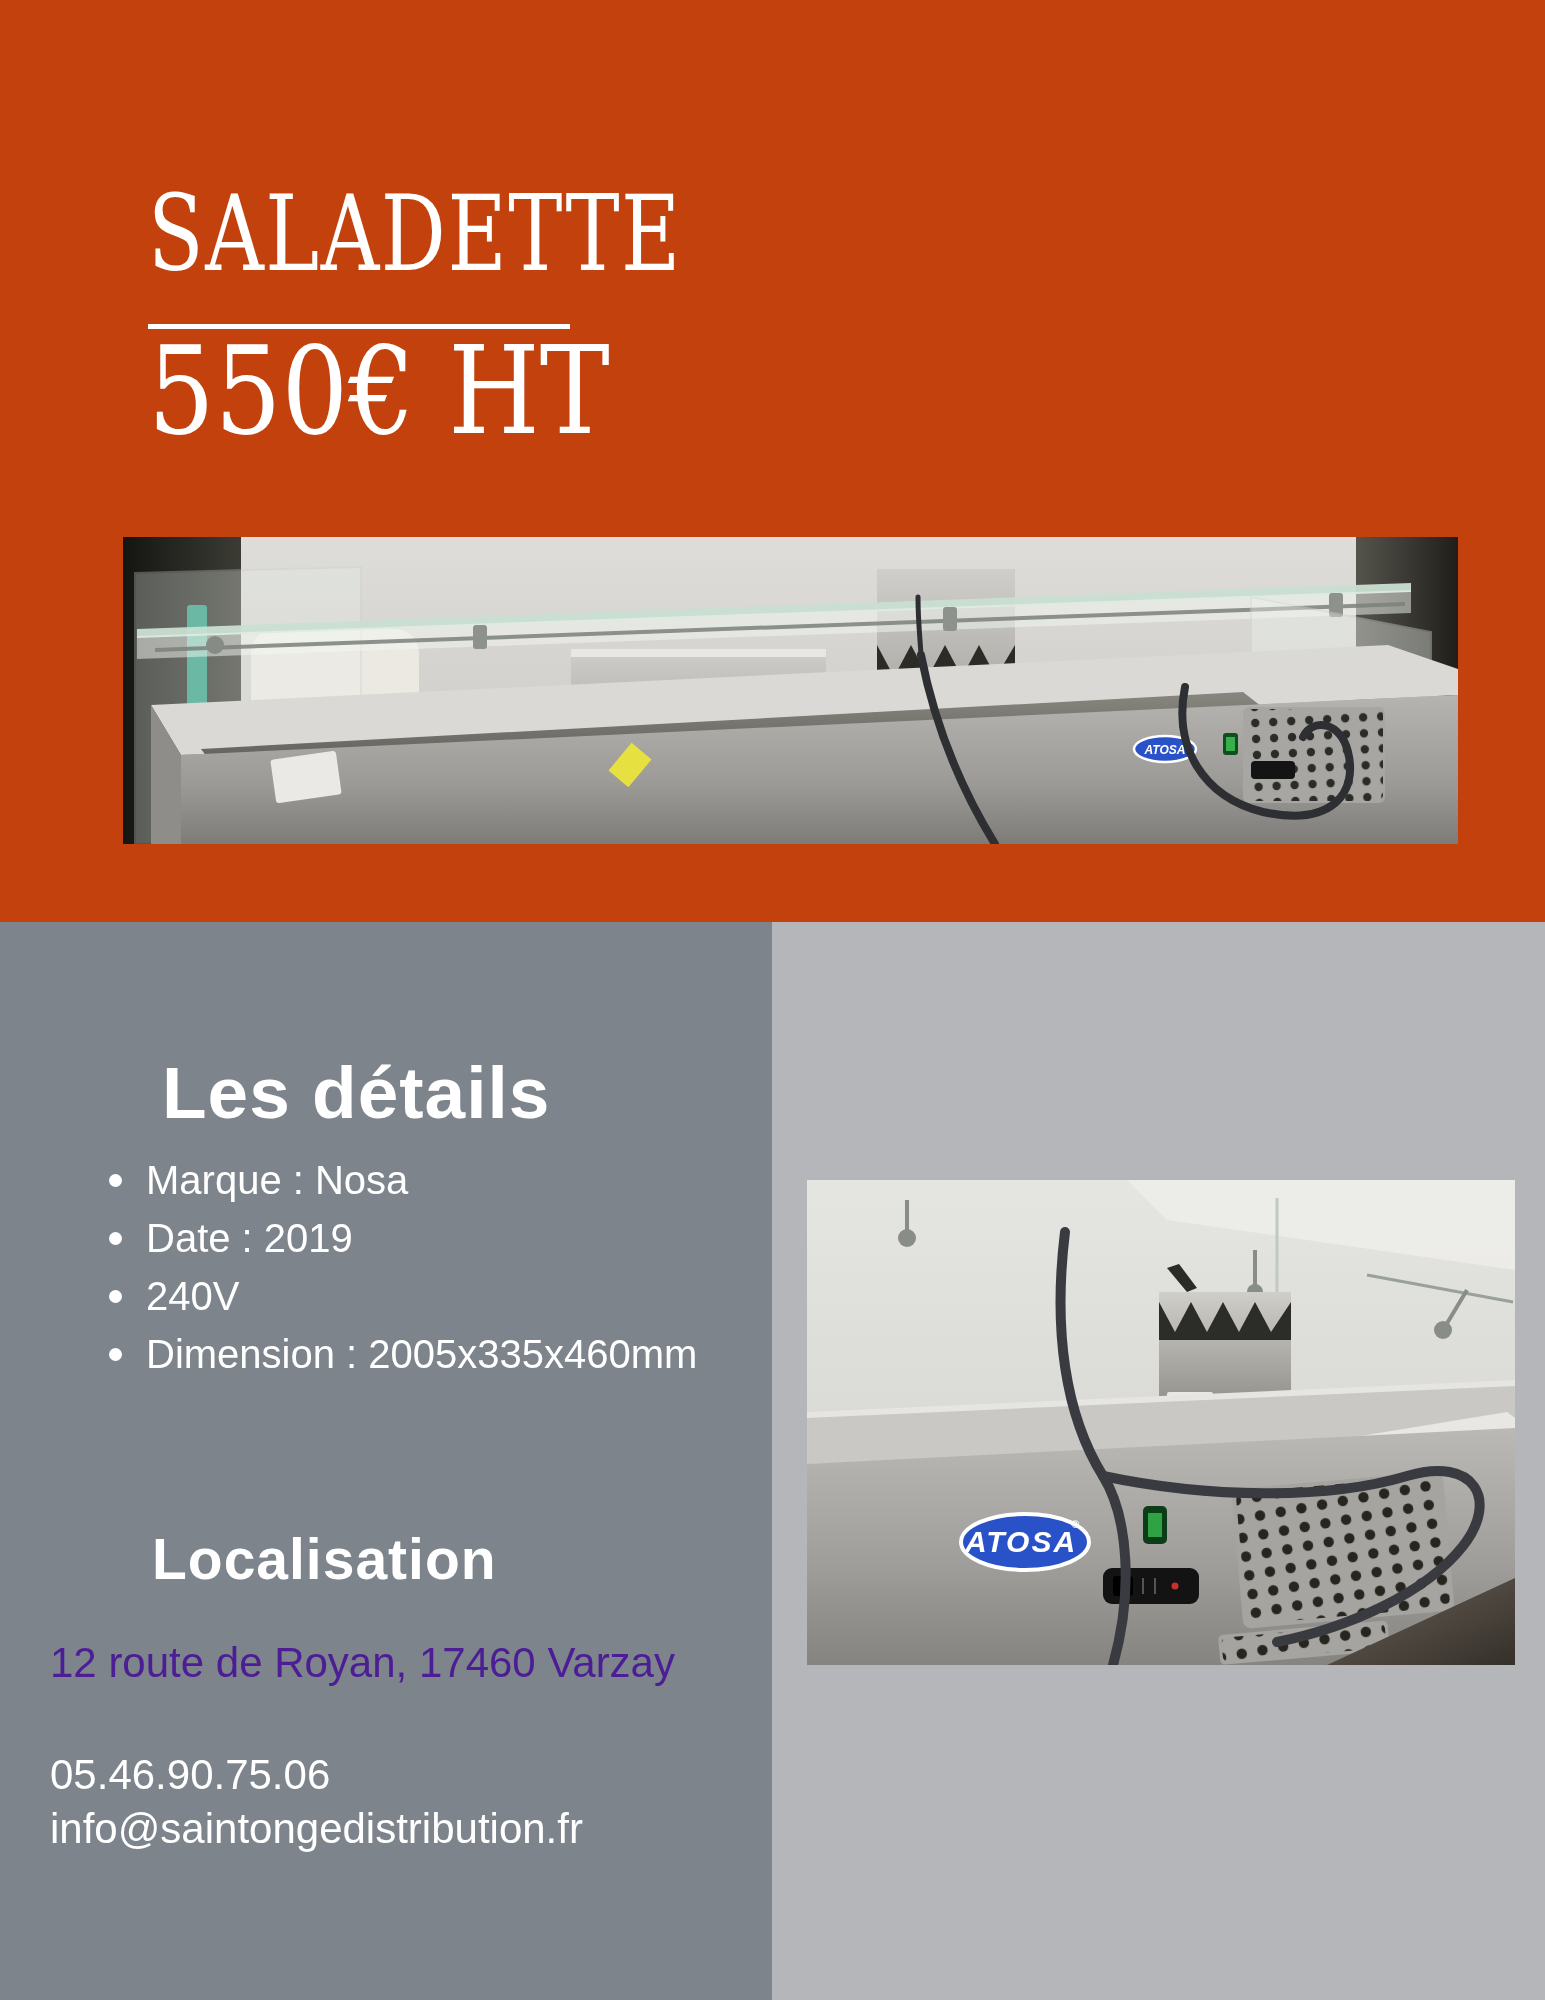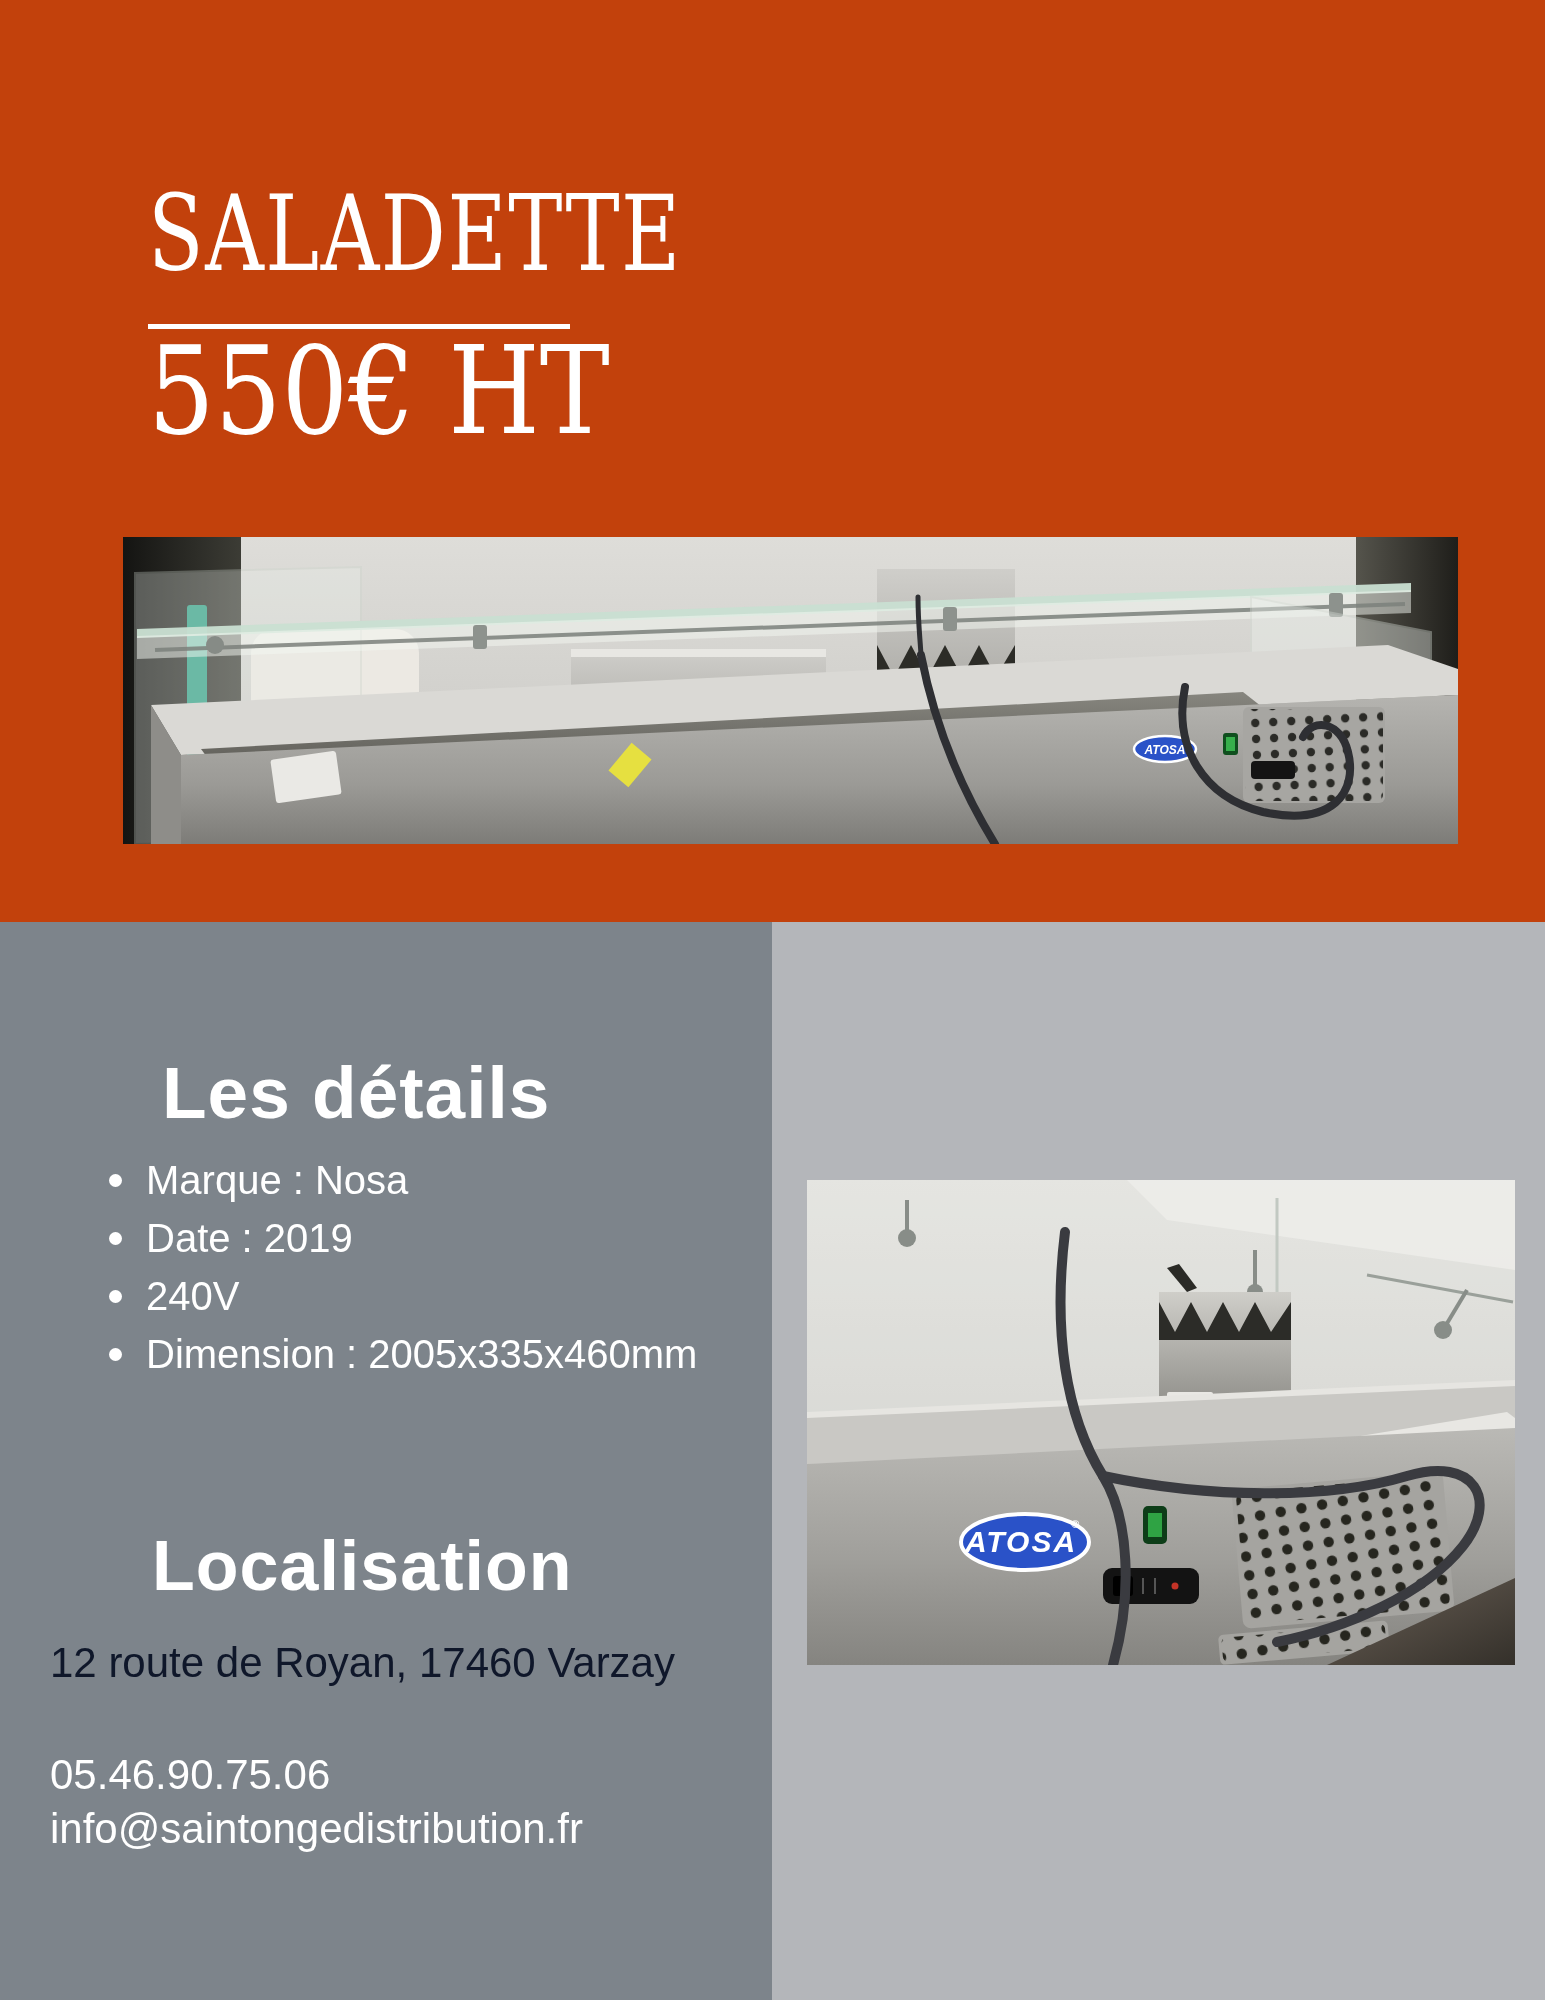--- a/index.html
+++ b/index.html
@@ -24,22 +24,22 @@
 
   .details-heading{position:absolute;left:162px;top:1056px;margin:0;color:#fff;
     font-size:73px;font-weight:700;letter-spacing:1px;line-height:1;}
   .details-list{position:absolute;left:96px;top:1160px;margin:0;padding:0;list-style:none;
     color:#fff;font-size:40px;font-weight:400;}
   .details-list li{position:relative;padding-left:50px;margin-bottom:17px;line-height:41px;white-space:nowrap;}
   .details-list li::before{content:"";position:absolute;left:13px;top:14px;width:13px;height:13px;
     border-radius:50%;background:#fff;}
 
   .location-heading{position:absolute;left:152px;top:1531px;margin:0;color:#fff;
-    font-size:70px;font-weight:700;letter-spacing:1px;line-height:1;text-align:center;}
-  .location-address{position:absolute;left:50px;top:1640px;color:#0f172a;font-size:42px;
+    font-size:57px;font-weight:700;letter-spacing:1px;line-height:1;text-align:center;}
+  .location-address{position:absolute;left:50px;top:1640px;color:#4c1d95;font-size:42px;
     line-height:46px;white-space:nowrap;}
   .contact{position:absolute;left:50px;top:1748px;color:#fff;font-size:42px;line-height:54px;}
 
   
   .photo-main{position:absolute;left:123px;top:537px;width:1335px;height:307px;overflow:hidden;}
   .photo-detail{position:absolute;left:807px;top:1180px;width:708px;height:485px;overflow:hidden;}
   .photo-main svg,.photo-detail svg{display:block;width:100%;height:100%;}
   .svg-logo-text{font-family:"Liberation Sans",sans-serif;font-style:italic;font-weight:bold;fill:#fff;}
 </style>
 </head>

